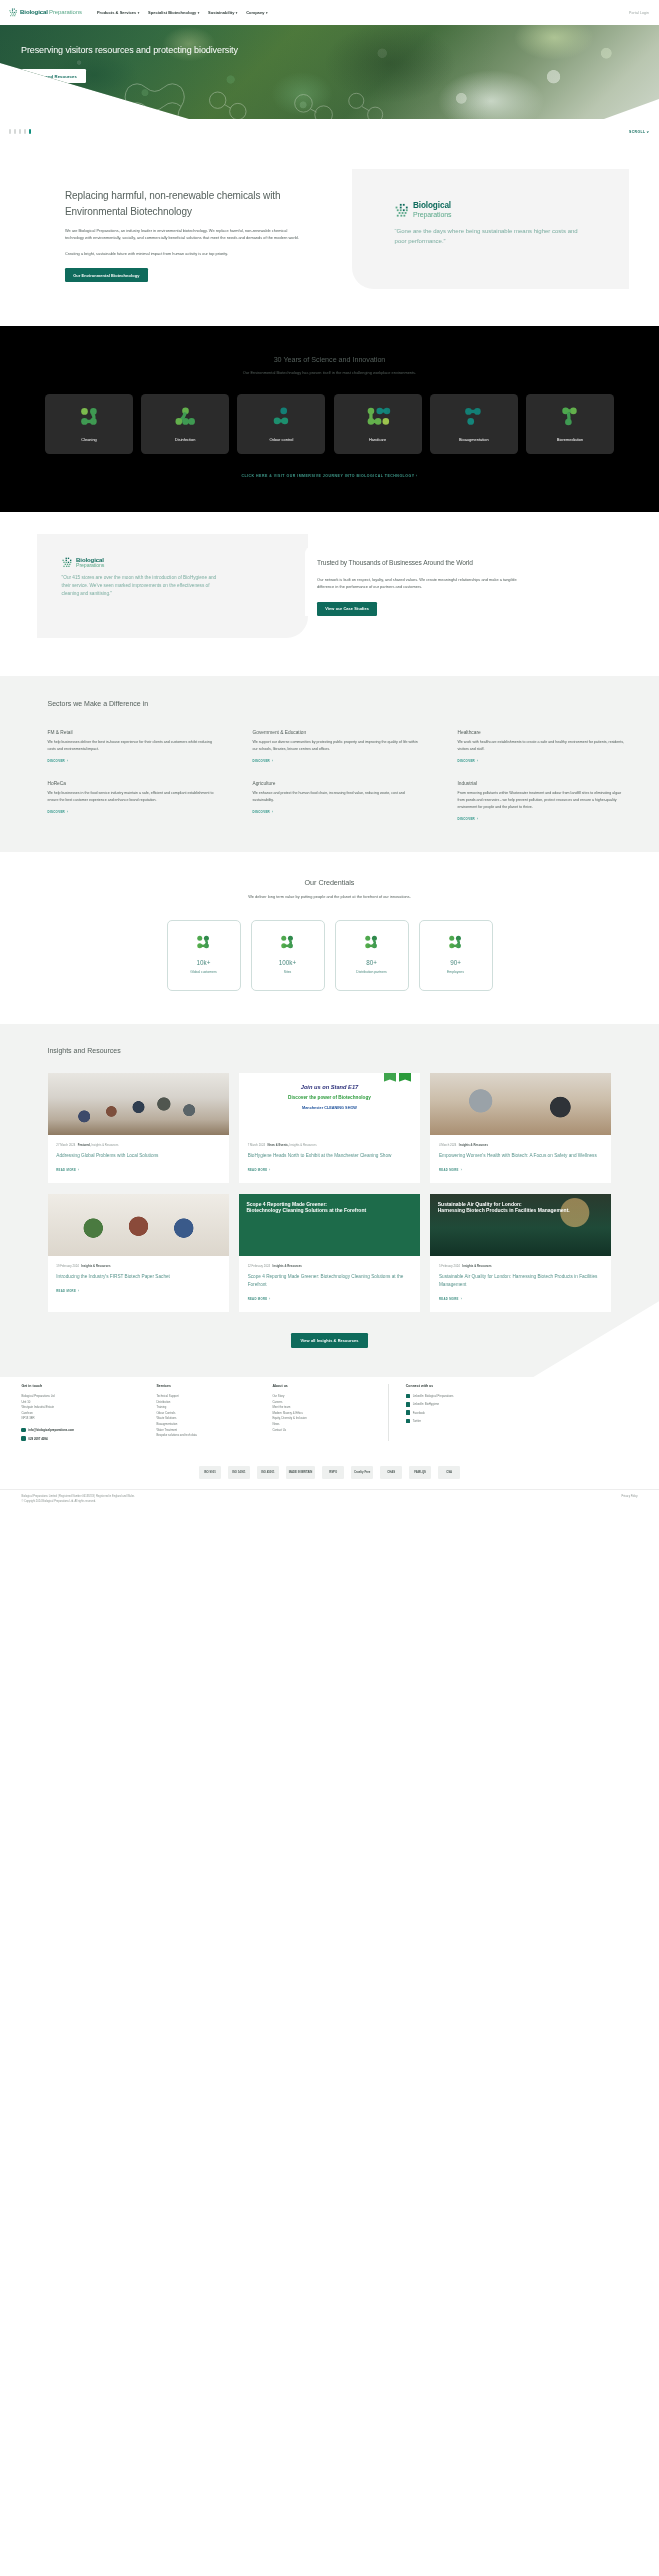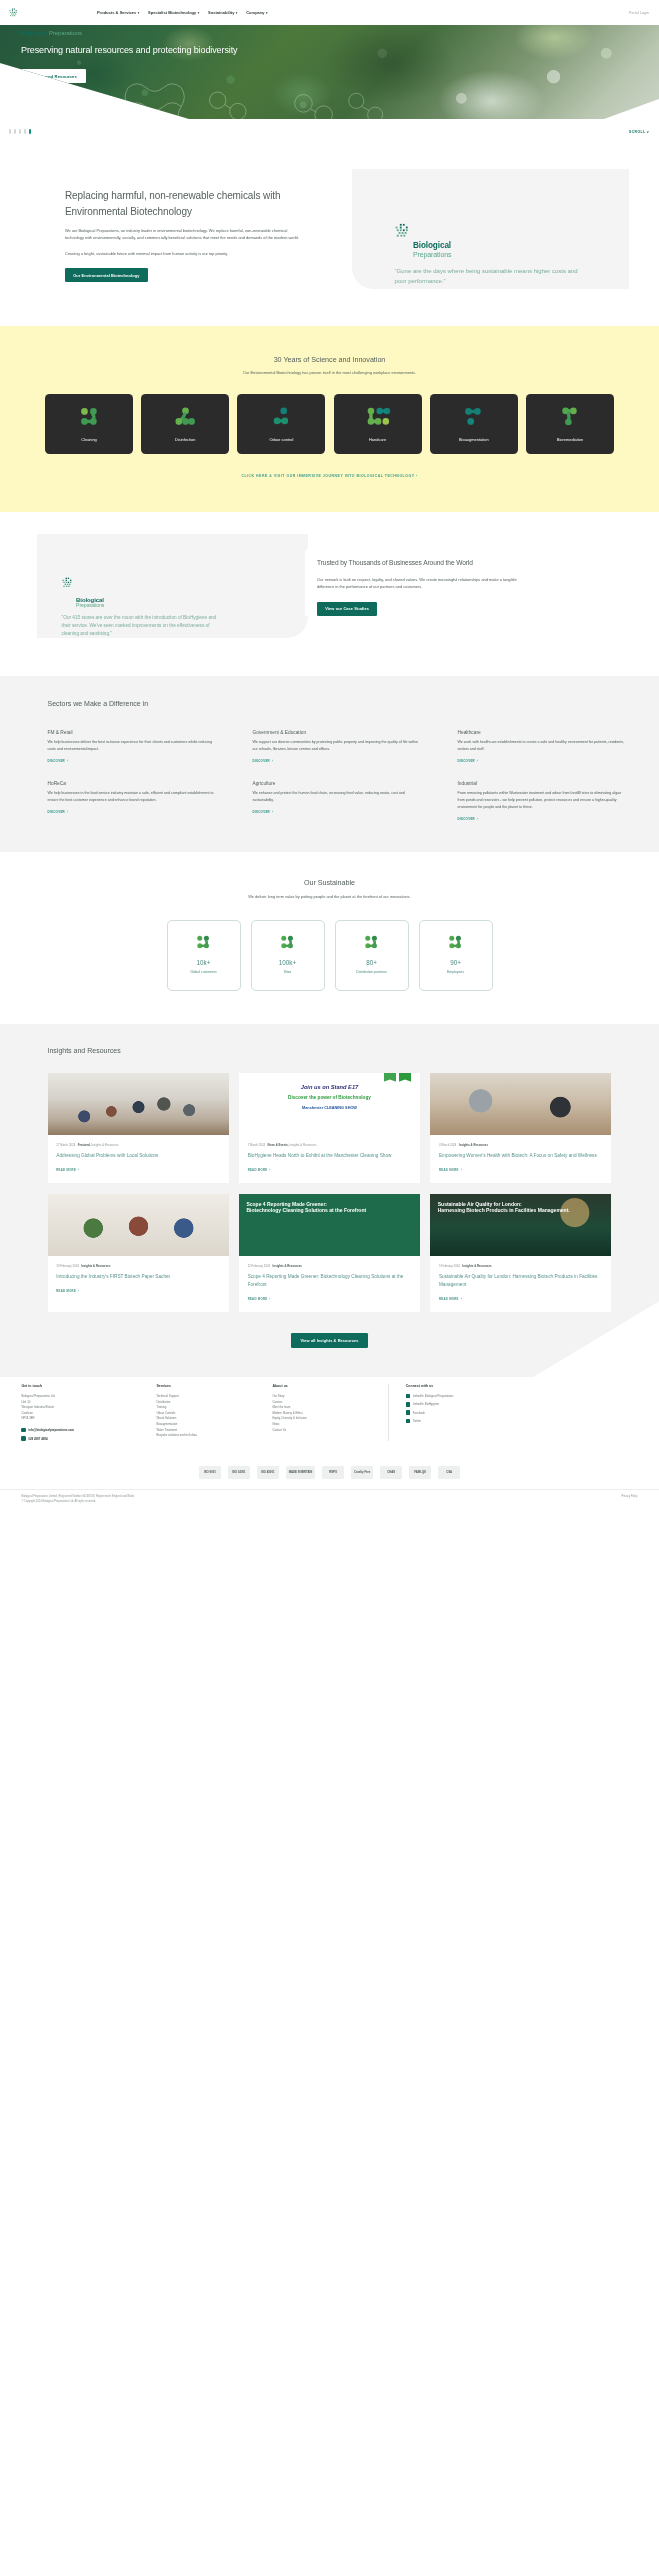--- a/index.html
+++ b/index.html
@@ -17,21 +17,21 @@
     height: 25px;
     background: #ffffff;
     display: flex;
     align-items: center;
     padding: 0 10px 0 8.8px;
     position: relative;
     z-index: 50;
   }
   .logo { display: flex; align-items: center; gap: 2.5px; }
   .logo-mark { width: 8.8px; height: 8.8px; flex: 0 0 8.8px; }
-  .logo-text { display: flex; align-items: baseline; gap: 1.3px; margin-top: 40px; }
+  .logo-text { display: flex; align-items: baseline; gap: 1.3px; }
   .logo-b { font-size: 6px; font-weight: bold; color: #0e6b5c; letter-spacing: -0.1px; }
   .logo-p { font-size: 6px; font-weight: normal; color: #5aa889; letter-spacing: -0.1px; }
   .nav { display: flex; align-items: center; gap: 8.8px; margin-left: 15px; }
   .nav-item {
     font-size: 4px; font-weight: bold; color: #2f3b38;
     display: flex; align-items: center; gap: 1.3px; cursor: pointer;
     letter-spacing: 0.03px;
   }
   .caret { font-size: 3.1px; color: #2f3b38; }
   .portal-login {
@@ -119,21 +119,21 @@
   .logo-lg .logo-mark { width: 14.5px; height: 14.5px; flex:0 0 14.5px; }
   .logo-lg .logo-b { font-size: 8.2px; line-height: 1.05; }
   .logo-lg .logo-p { font-size: 7px; line-height: 1.05; }
   .logo-lg .logo-text { flex-direction: column; align-items: flex-start; gap:0; }
   .quote-text {
     margin-top: 7.6px; font-size: 6px; line-height: 1.7; color: #7aada0;
     font-weight: 400; max-width: 189px;
   }
 
   
-  .sec-years { background: #fef9c3; padding: 29px 0 33px; text-align: center; }
+  .sec-years { background: #000000; padding: 29px 0 33px; text-align: center; }
   .h2-center { font-size: 7.2px; font-weight: 400; color: #55605c; letter-spacing: -0.03px; }
   .sub-center { font-size: 3.9px; color: #55605c; margin-top: 6.3px; letter-spacing: 0.01px; }
   .cards-row { display: flex; gap: 8.2px; justify-content: center; margin-top: 19px; }
   .dark-card {
     width: 88px; height: 60px; background: #2b2b2b; border-radius: 4.4px;
     display: flex; flex-direction: column; align-items: center; justify-content: center;
     cursor: pointer;
   }
   .dark-card .mol { width: 23px; height: 20px; }
   .dark-card-label {
@@ -365,21 +365,21 @@
       <svg viewBox="0 0 200 70" width="126" height="44" fill="none" stroke="#e6eade" stroke-width="1.2">
         <circle cx="26" cy="26" r="14"></circle>
           <circle cx="58" cy="44" r="14"></circle>
         <path d="M37 35 L47 40"></path>
         <circle cx="110" cy="22" r="12"></circle>
           <circle cx="140" cy="44" r="12"></circle>
         <path d="M119 31 L131 38"></path>
       </svg>
     </span>
     <div class="hero-inner">
-      <div class="hero-title">Preserving natural resources and protecting biodiversity</div>
+      <div class="hero-title">Preserving visitors resources and protecting biodiversity</div>
       <div class="hero-tag">Nature and Resources</div>
     </div>
   </div>
   <div class="hero-foot">
     <div class="dots">
       <span class="dot"></span>
       <span class="dot"></span>
       <span class="dot"></span>
       <span class="dot"></span>
       <span class="dot active"></span>
@@ -619,21 +619,21 @@
           <span class="discover">
             <span>DISCOVER</span>
             <span>›</span>
           </span>
         </div>
       </div>
     </div>
   </div>
 
   <div class="sec-cred">
-    <div class="h2-center">Our Sustainable</div>
+    <div class="h2-center">Our Credentials</div>
     <div class="sub-center">We deliver long term value by putting people and the planet at the forefront of our innovations.</div>
     <div class="cred-row">
       <div class="cred-card">
         <span class="mol">
           <svg viewBox="0 0 40 36" width="17" height="15">
             <circle cx="11" cy="8" r="6" fill="#4fa84e"></circle>
             <circle cx="27" cy="8" r="6" fill="#2f8a4c"></circle>
             <path d="M25 12 q6 7 0 12" stroke="#3f9a52" stroke-width="6" fill="none"></path>
             <circle cx="11" cy="26" r="6" fill="#55ad4c"></circle>
             <circle cx="27" cy="26" r="6" fill="#3f9a52"></circle>

